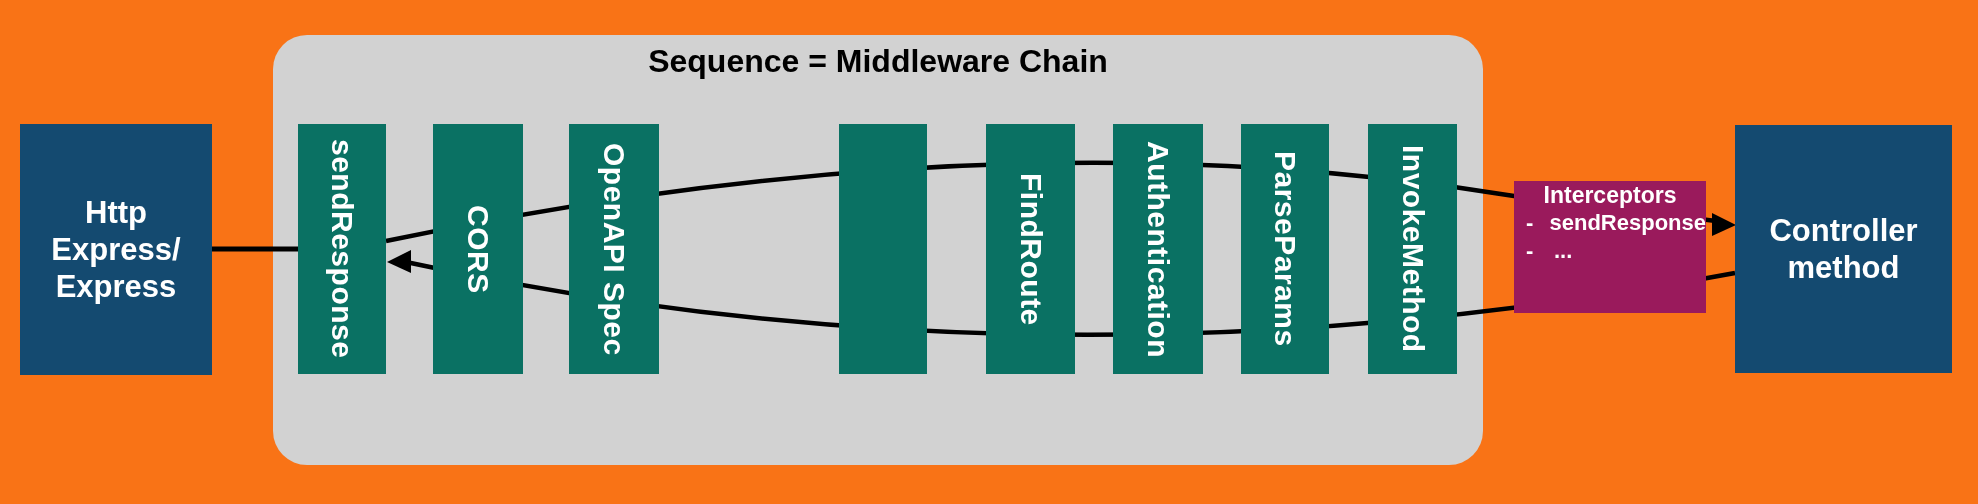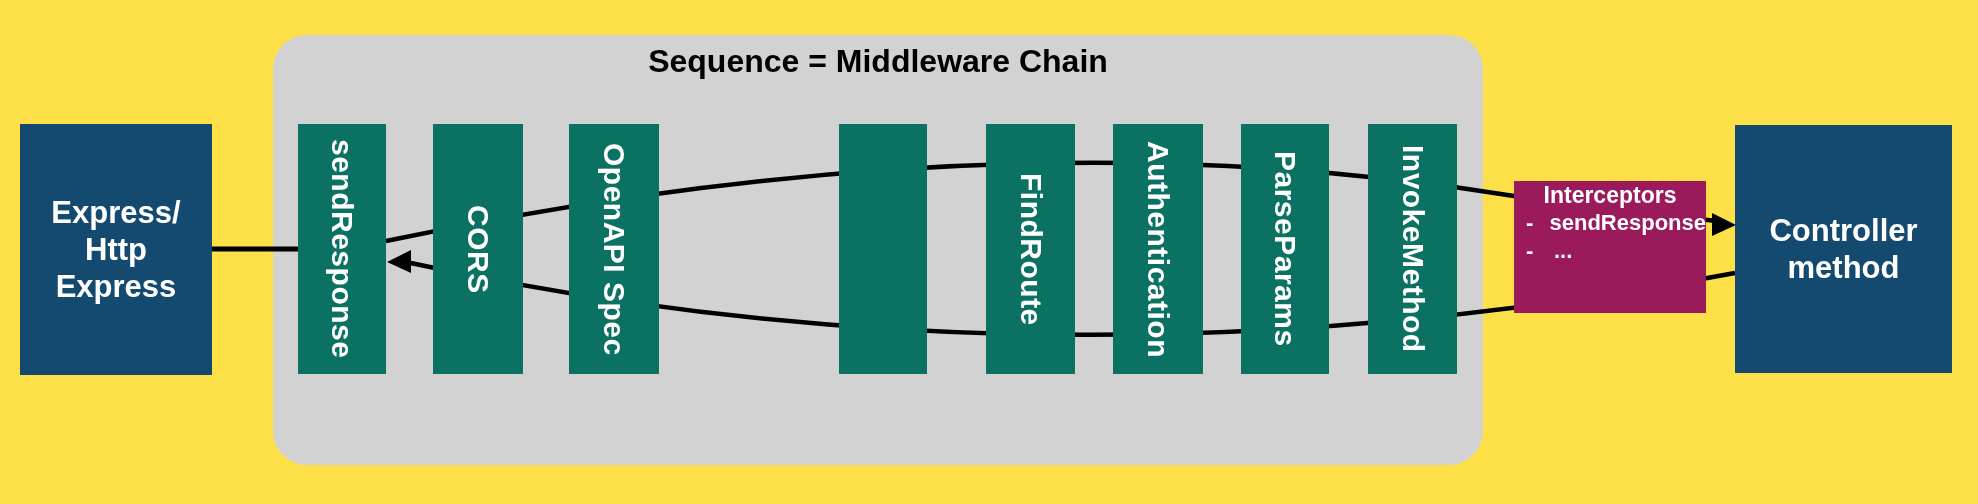--- a/index.html
+++ b/index.html
@@ -12,21 +12,21 @@
   * { box-sizing: border-box; }
   html, body { margin: 0; padding: 0; background: #ffffff; }
   body {
     font-family: "Liberation Sans", "DejaVu Sans", sans-serif;
     font-weight: bold;
   }
   #canvas {
     position: relative;
     width: 1978px;
     height: 504px;
-    background: #fde047;
+    background: #f97316;
     overflow: hidden;
   }
   .chain-container {
     position: absolute;
     left: 273px; top: 35px;
     width: 1210px; height: 430px;
     background: var(--gray);
     border-radius: 34px;
     z-index: 1;
   }
@@ -108,22 +108,22 @@
 
     <path d="M 386 241 Q 1000 112 1514 196 L 1716 221" fill="none" stroke="#000000" stroke-width="4.5"></path>
     <polygon points="1736,225 1712,213 1712,236" fill="#000000"></polygon>
 
     <path d="M 1735 273 Q 1050 402 406 262" fill="none" stroke="#000000" stroke-width="4.5"></path>
     <polygon points="387,262 411,250 411,273" fill="#000000"></polygon>
   </svg>
 
   <div class="node endpoint" style="left:20px; top:124px; width:192px; height:251px;">
     <div>
+      <div>Http</div>
       <div>Express/</div>
-      <div>Http</div>
       <div>Express</div>
     </div>
   </div>
 
   <div class="node mw-bar" style="left:298px; width:88px;">
     <span class="vlabel">sendResponse</span>
   </div>
   <div class="node mw-bar" style="left:433px; width:90px;">
     <span class="vlabel">CORS</span>
   </div>

